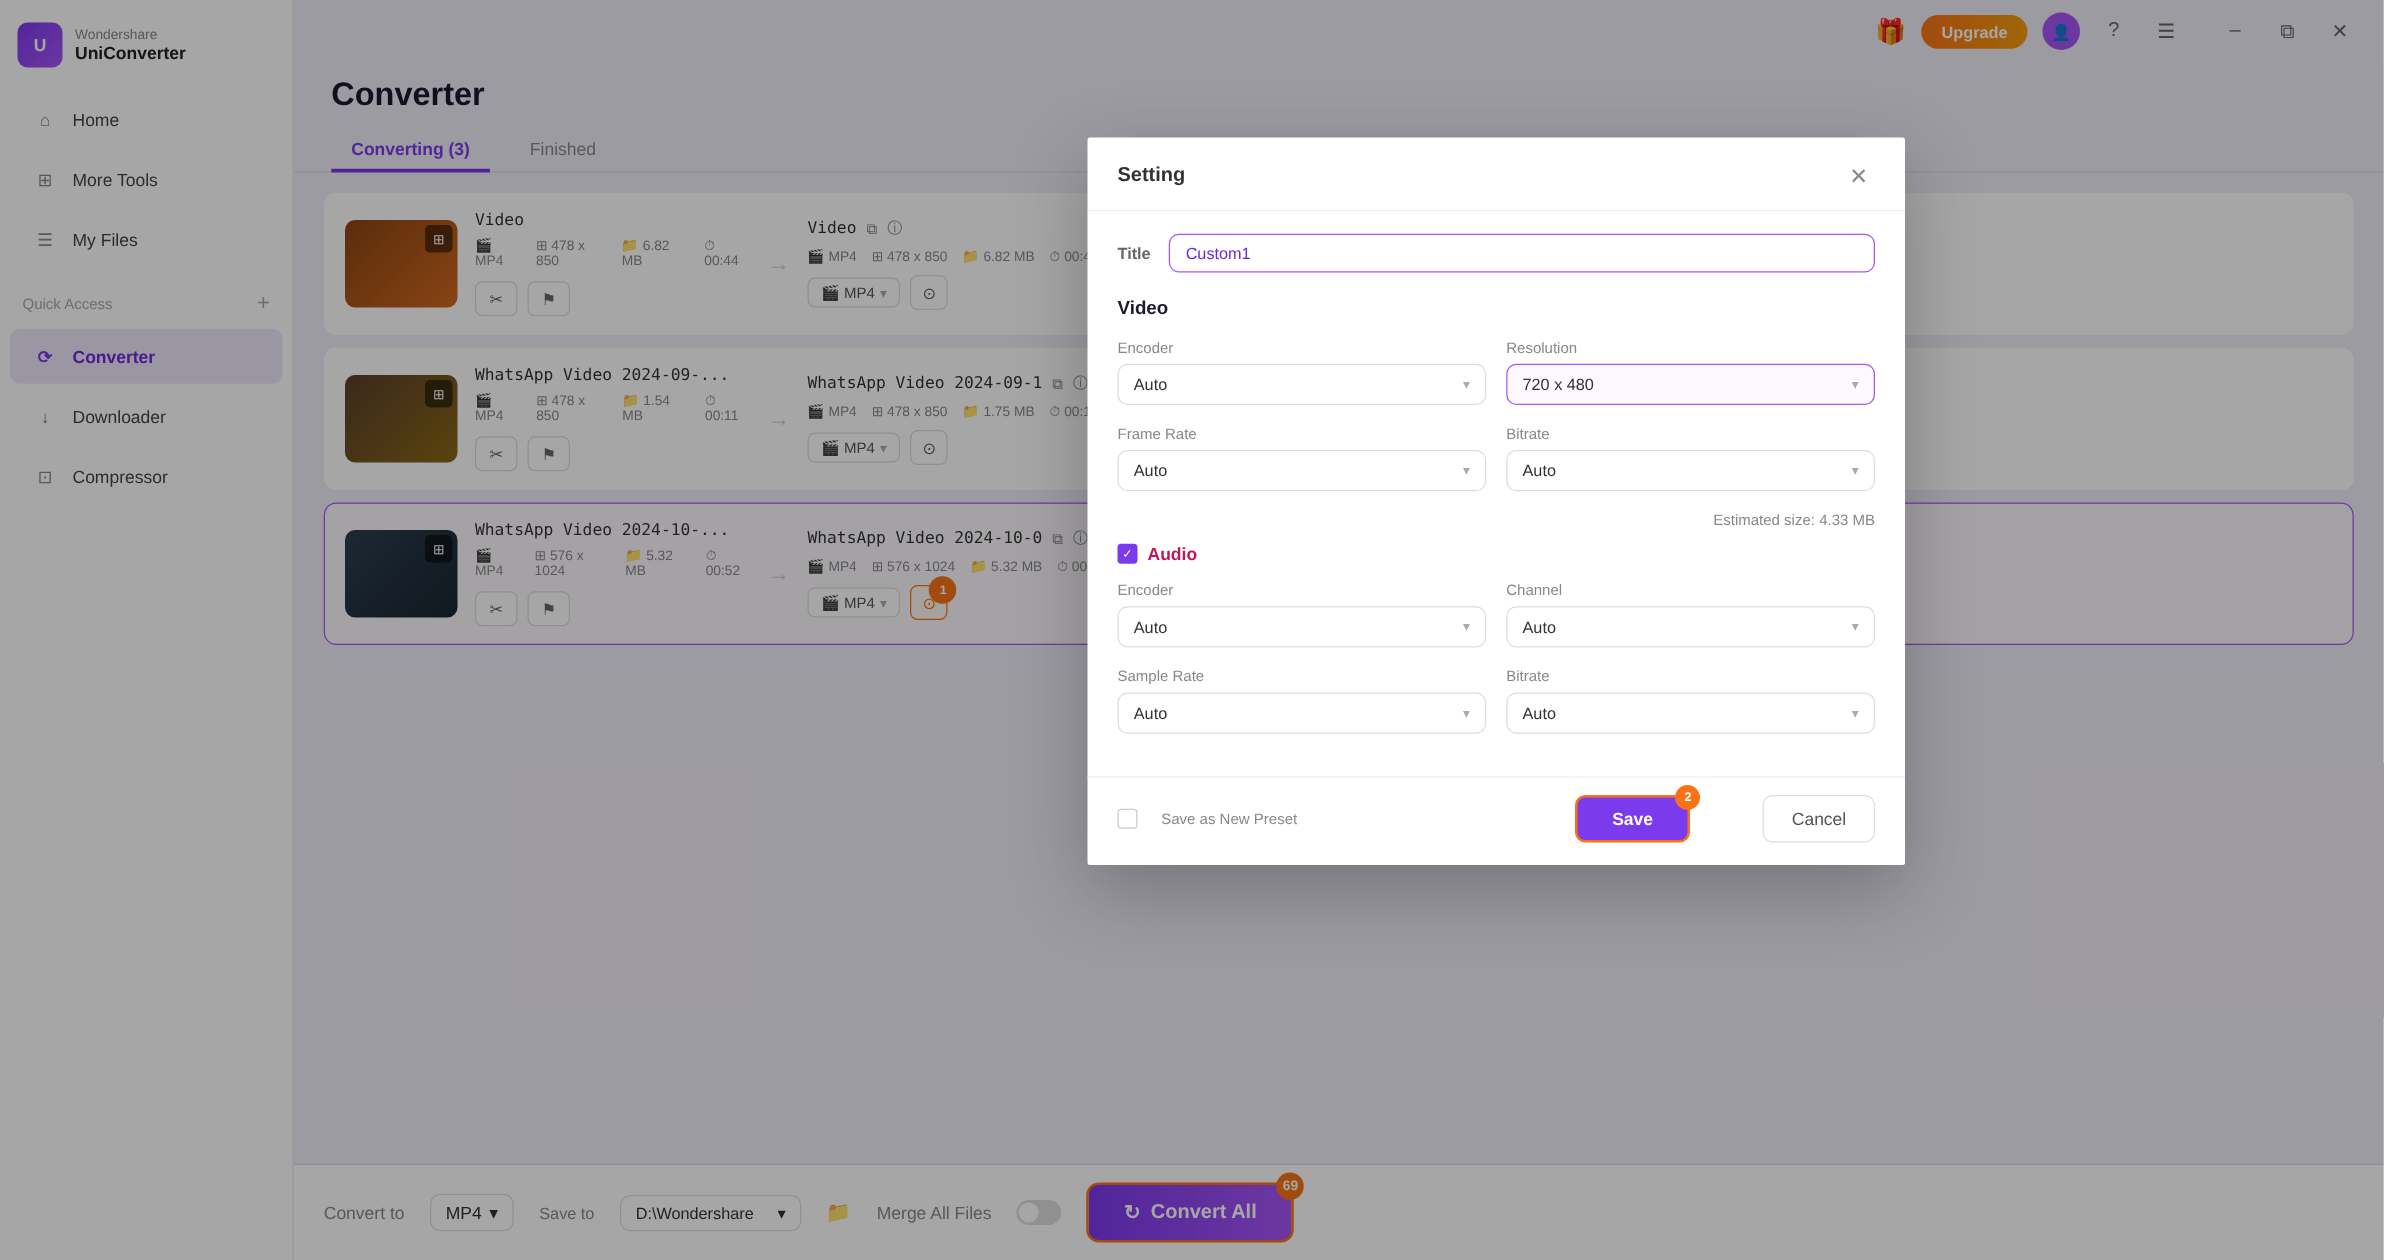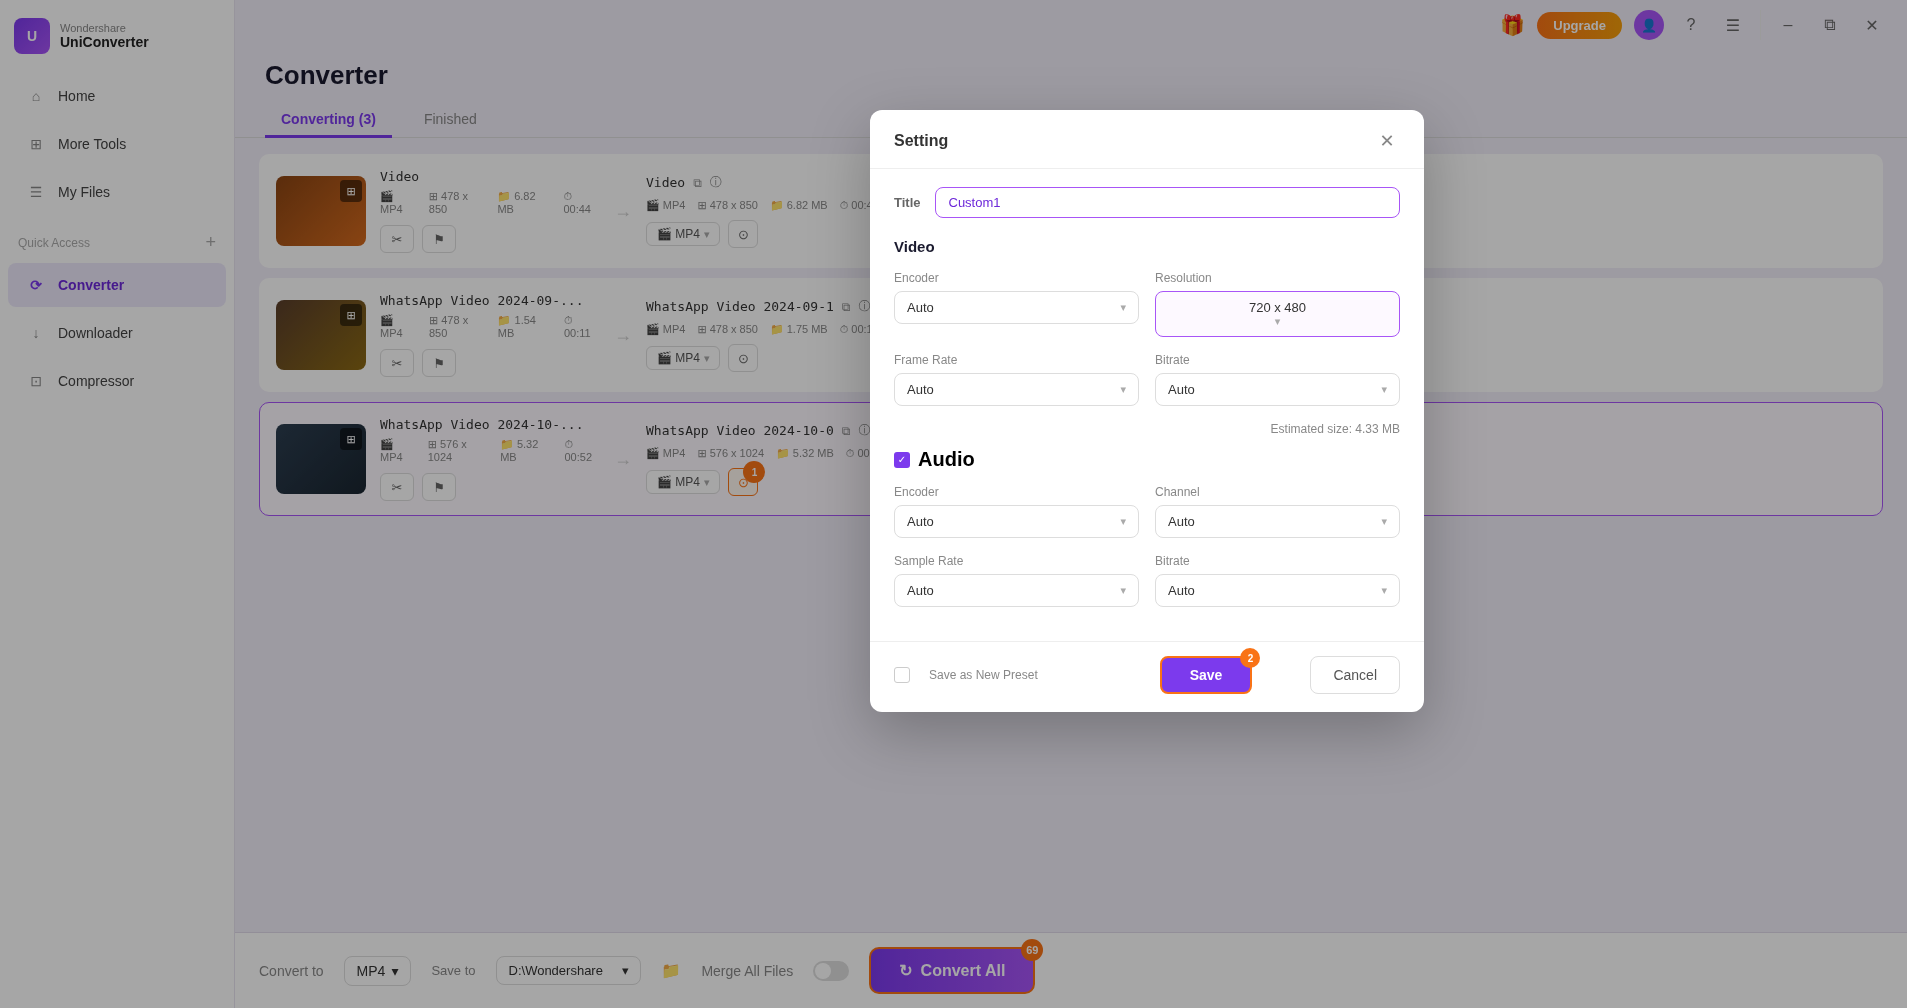--- a/index.html
+++ b/index.html
@@ -166,22 +166,22 @@
       position: absolute; top: -8px; right: -8px;
     }
     .convert-all-wrap { position: relative; }
 
     
     .modal-overlay {
       position: absolute; top: 0; left: 0; right: 0; bottom: 0;
       background: rgba(0,0,0,0.35); z-index: 100;
     }
     .modal {
-      position: absolute; top: 110px; left: 870px; width: 554px;
-      background: white; border-radius: 12px; box-shadow: 0 20px 60px rgba(0,0,0,0.25);
+      position: absolute; top: 110px; left: 870px; width: 654px;
+      background: white; border-radius: 2px; box-shadow: 0 20px 60px rgba(0,0,0,0.25);
       z-index: 101; padding: 0;
     }
     .modal-header {
       display: flex; align-items: center; justify-content: space-between;
       padding: 18px 24px 14px 24px; border-bottom: 1px solid #eee;
     }
     .modal-title { font-size: 16px; font-weight: 600; color: #333; }
     .modal-close {
       width: 26px; height: 26px; display: flex; align-items: center; justify-content: center;
       cursor: pointer; color: #888; font-size: 18px; border-radius: 50%;
@@ -198,32 +198,32 @@
     .section-title { font-size: 15px; font-weight: 700; color: #1a1a2e; margin-bottom: 16px; }
 
     .form-grid { display: grid; grid-template-columns: 1fr 1fr; gap: 16px; margin-bottom: 16px; }
     .form-field { display: flex; flex-direction: column; gap: 6px; }
     .form-label { font-size: 12px; color: #888; font-weight: 500; }
     .form-select {
       border: 1.5px solid #ddd; border-radius: 8px; padding: 8px 12px;
       font-size: 13px; color: #333; cursor: pointer; display: flex; align-items: center;
       justify-content: space-between; background: white; position: relative;
     }
-    .form-select.highlighted { border-color: #a855f7; background: #fdf9ff; flex-direction: column; }
+    .form-select.highlighted { border-color: #a855f7; background: #fdf9ff; }
     .select-arrow { color: #aaa; font-size: 11px; }
 
     .estimated-size { font-size: 12px; color: #888; text-align: right; margin-bottom: 12px; }
 
     .audio-section { margin-top: 4px; }
     .audio-header { display: flex; align-items: center; gap: 8px; margin-bottom: 14px; }
     .checkbox {
       width: 16px; height: 16px; background: #7c3aed; border-radius: 3px;
       display: flex; align-items: center; justify-content: center; color: white; font-size: 10px; cursor: pointer;
     }
-    .audio-label { font-size: 20px; font-weight: 700; color: #000000; }
+    .audio-label { font-size: 14px; font-weight: 700; color: #be185d; }
 
     .modal-footer {
       display: flex; align-items: center; justify-content: space-between;
       padding: 14px 24px 18px 24px; border-top: 1px solid #eee;
     }
     .preset-checkbox-row { display: flex; align-items: center; gap: 19px; }
     .preset-checkbox { width: 16px; height: 16px; border: 1.5px solid #ccc; border-radius: 3px; cursor: pointer; }
     .preset-label { font-size: 12px; color: #888; }
     .modal-btns { display: flex; gap: 10px; }
     .save-btn {

